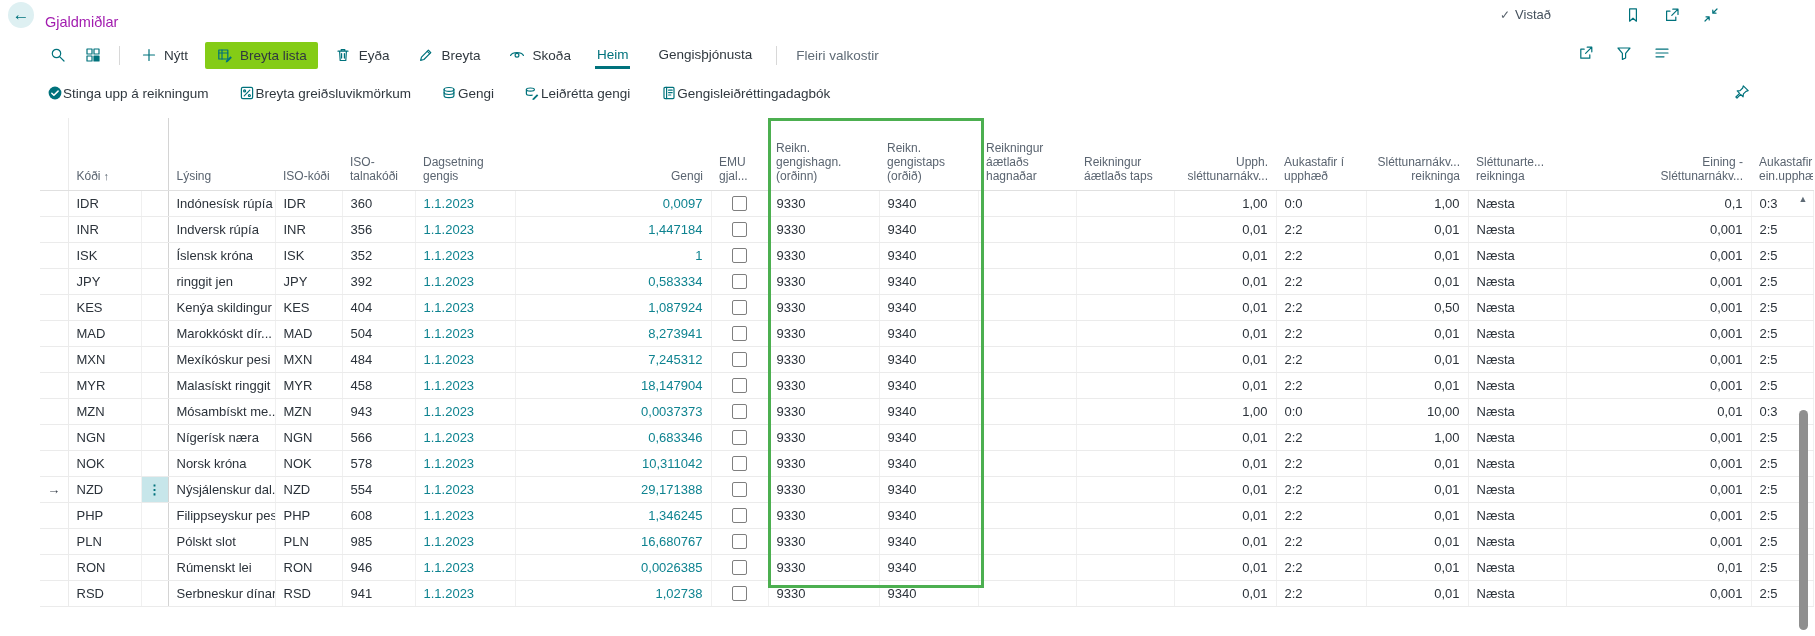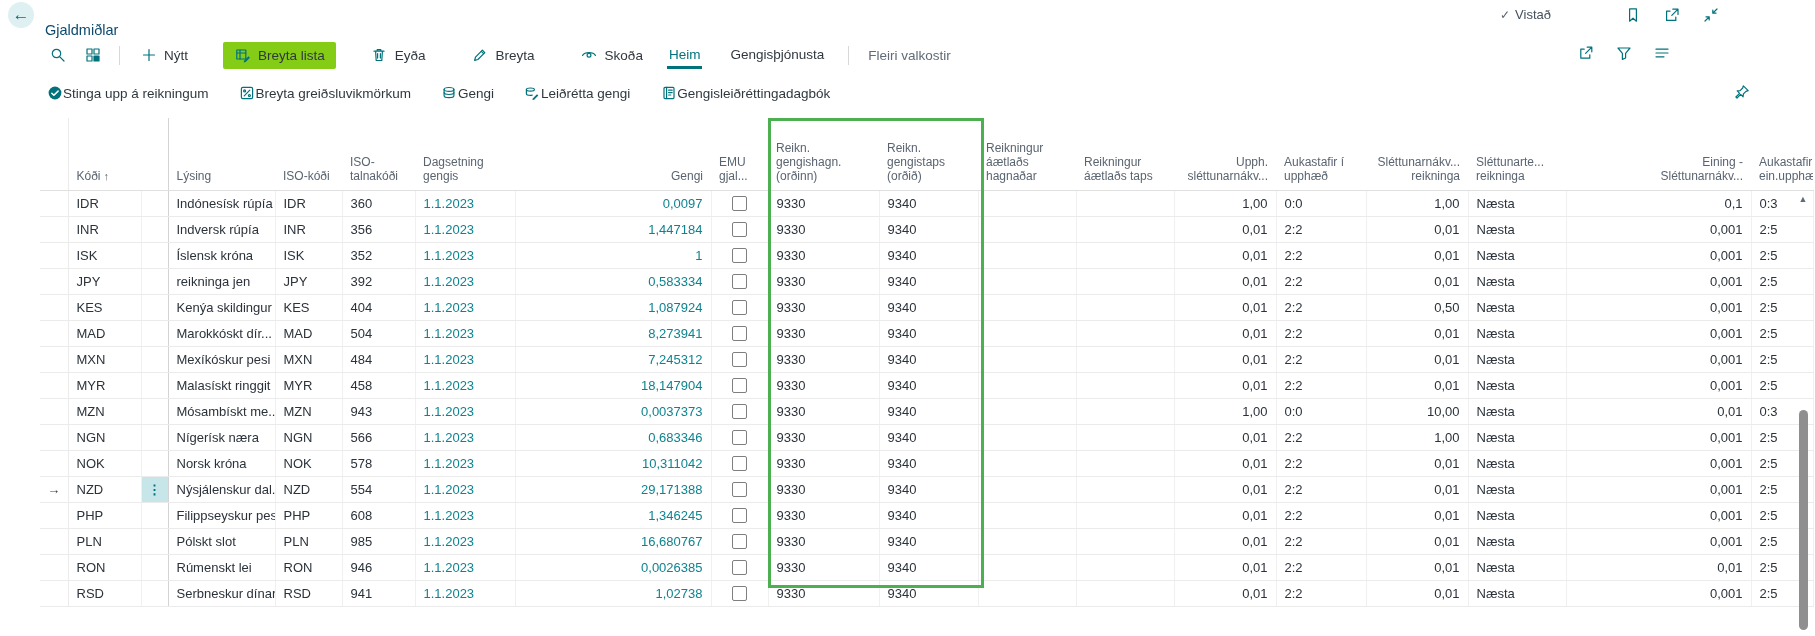--- a/index.html
+++ b/index.html
@@ -3,21 +3,21 @@
 <meta charset="utf-8">
 <style>
   html,body{margin:0;padding:0;}
   body{width:1815px;height:636px;overflow:hidden;background:#fff;
        font-family:"Liberation Sans",sans-serif;color:#323a45;position:relative;}
   
   .topbar{position:absolute;top:0;left:0;width:100%;height:32px;}
   .back{position:absolute;left:8px;top:2px;width:26px;height:26px;border-radius:50%;
         background:#def0f2;color:#00727c;display:flex;align-items:center;justify-content:center;
         font-size:17px;cursor:pointer;}
-  .pagetitle{position:absolute;left:45px;top:22px;font-size:14.5px;color:#0c4a6e;}
+  .pagetitle{position:absolute;left:45px;top:14px;font-size:14.5px;color:#a21caf;}
   .status{position:absolute;left:1500px;top:7px;font-size:13px;color:#44505c;display:flex;gap:5px;align-items:center;}
   .status .chk{color:#5a646e;font-size:12px;}
   .ic{width:17px;height:17px;display:inline-flex;align-items:center;justify-content:center;}
   .ic svg{width:16px;height:16px;stroke:#00727c;fill:none;stroke-width:1.2;stroke-linecap:round;stroke-linejoin:round;}
   .topicons{position:absolute;top:6px;left:1624px;display:flex;gap:22px;}
   
   .cmdbar{position:absolute;top:40px;left:40px;height:30px;display:flex;align-items:center;font-size:13.5px;}
   .cmd-item{display:flex;align-items:center;gap:7px;padding:5px 11px;cursor:pointer;white-space:nowrap;color:#30383f;}
   .cmd-item.active{background:#84cc16;border-radius:2px;}
   .icon-btn{padding:5px 9px;cursor:pointer;display:flex;align-items:center;}
@@ -103,21 +103,21 @@
           <svg viewBox="0 0 16 16">
             <rect x="2" y="2" width="5" height="5"></rect>
             <rect x="9" y="2" width="5" height="5"></rect>
             <rect x="2" y="9" width="5" height="5"></rect>
             <rect x="9" y="9" width="5" height="5" fill="#00727c"></rect>
           </svg>
         </span>
       </span>
     </span>
   <span class="vsep"></span>
-  <span style="display:flex;align-items:center;gap:24px;">
+  <span style="display:flex;align-items:center;gap:6px;">
       <span class="cmd-item">
         <span class="ic">
           <svg viewBox="0 0 16 16">
             <path d="M8 2.5v11M2.5 8h11"></path>
           </svg>
         </span>
         <span>Nýtt</span>
       </span>
       <span class="cmd-item active">
         <span class="ic">
@@ -396,21 +396,21 @@
           <td>2:2</td>
           <td class="al-r">0,01</td>
           <td>Næsta</td>
           <td class="al-r">0,001</td>
           <td>2:5</td>
         </tr>
         <tr>
           <td class="gutter"></td>
           <td>JPY</td>
           <td class="dots"></td>
-          <td>reikninga jen</td>
+          <td>ringgit jen</td>
           <td>JPY</td>
           <td>392</td>
           <td class="link">1.1.2023</td>
           <td class="al-r link">0,583334</td>
           <td class="cbx-cell"><span class="cbx"></span></td>
           <td>9330</td>
           <td>9340</td>
           <td></td>
           <td></td>
           <td class="al-r">0,01</td>

